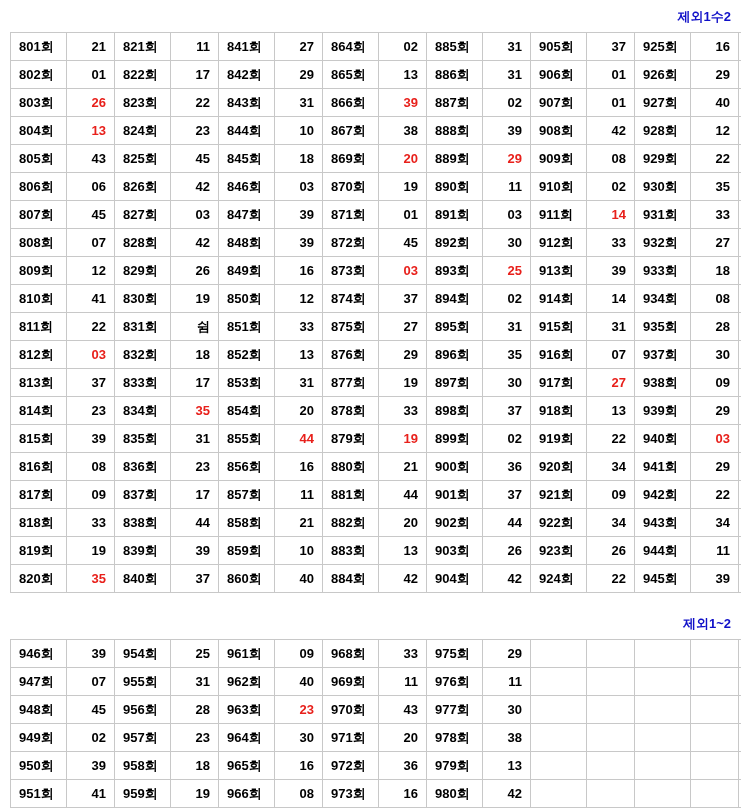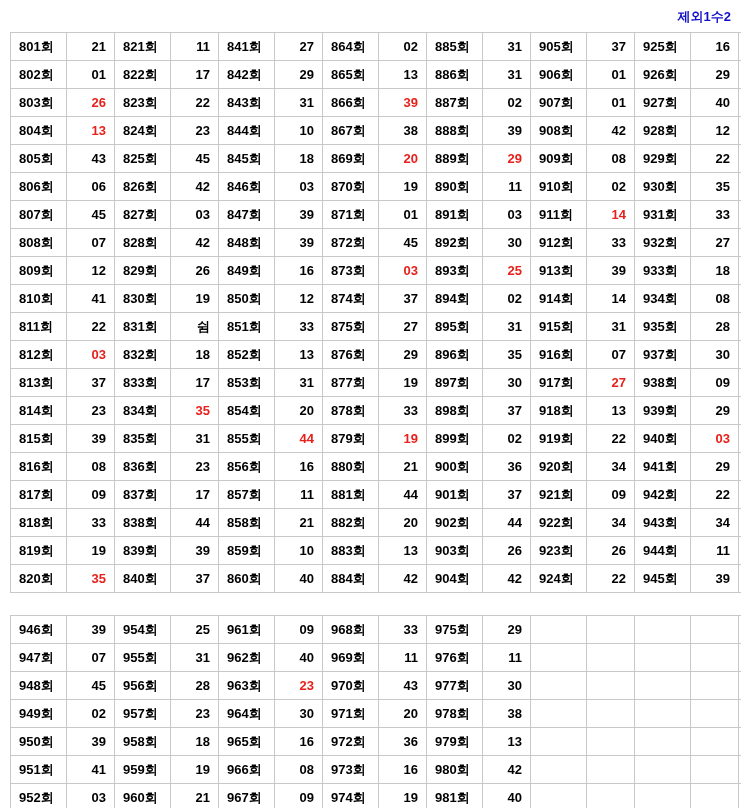--- a/index.html
+++ b/index.html
@@ -431,20 +431,21 @@
             <td class="val">39</td>
             <td class="empty"></td>
           </tr>
         </tbody>
     </table>
   </div>
 
   <div class="spacer"></div>
 
   <div class="section">
+    <div class="section-title">제외1~2</div>
     <table class="grid">
       <colgroup>
         <col class="c-lbl">
           <col class="c-val">
         <col class="c-lbl">
           <col class="c-val">
         <col class="c-lbl">
           <col class="c-val">
         <col class="c-lbl">
           <col class="c-val">

